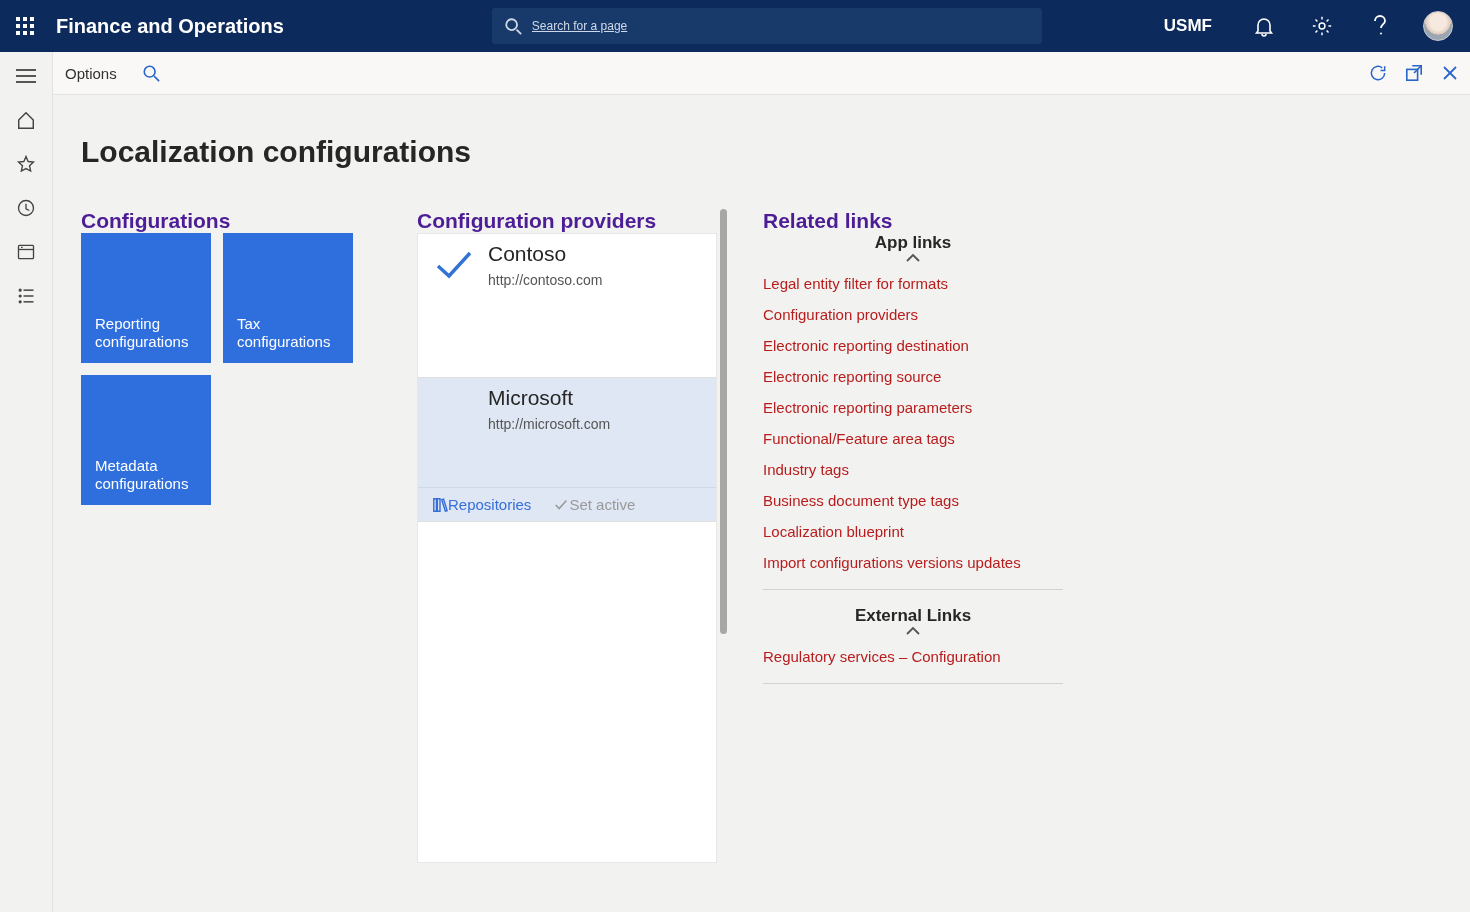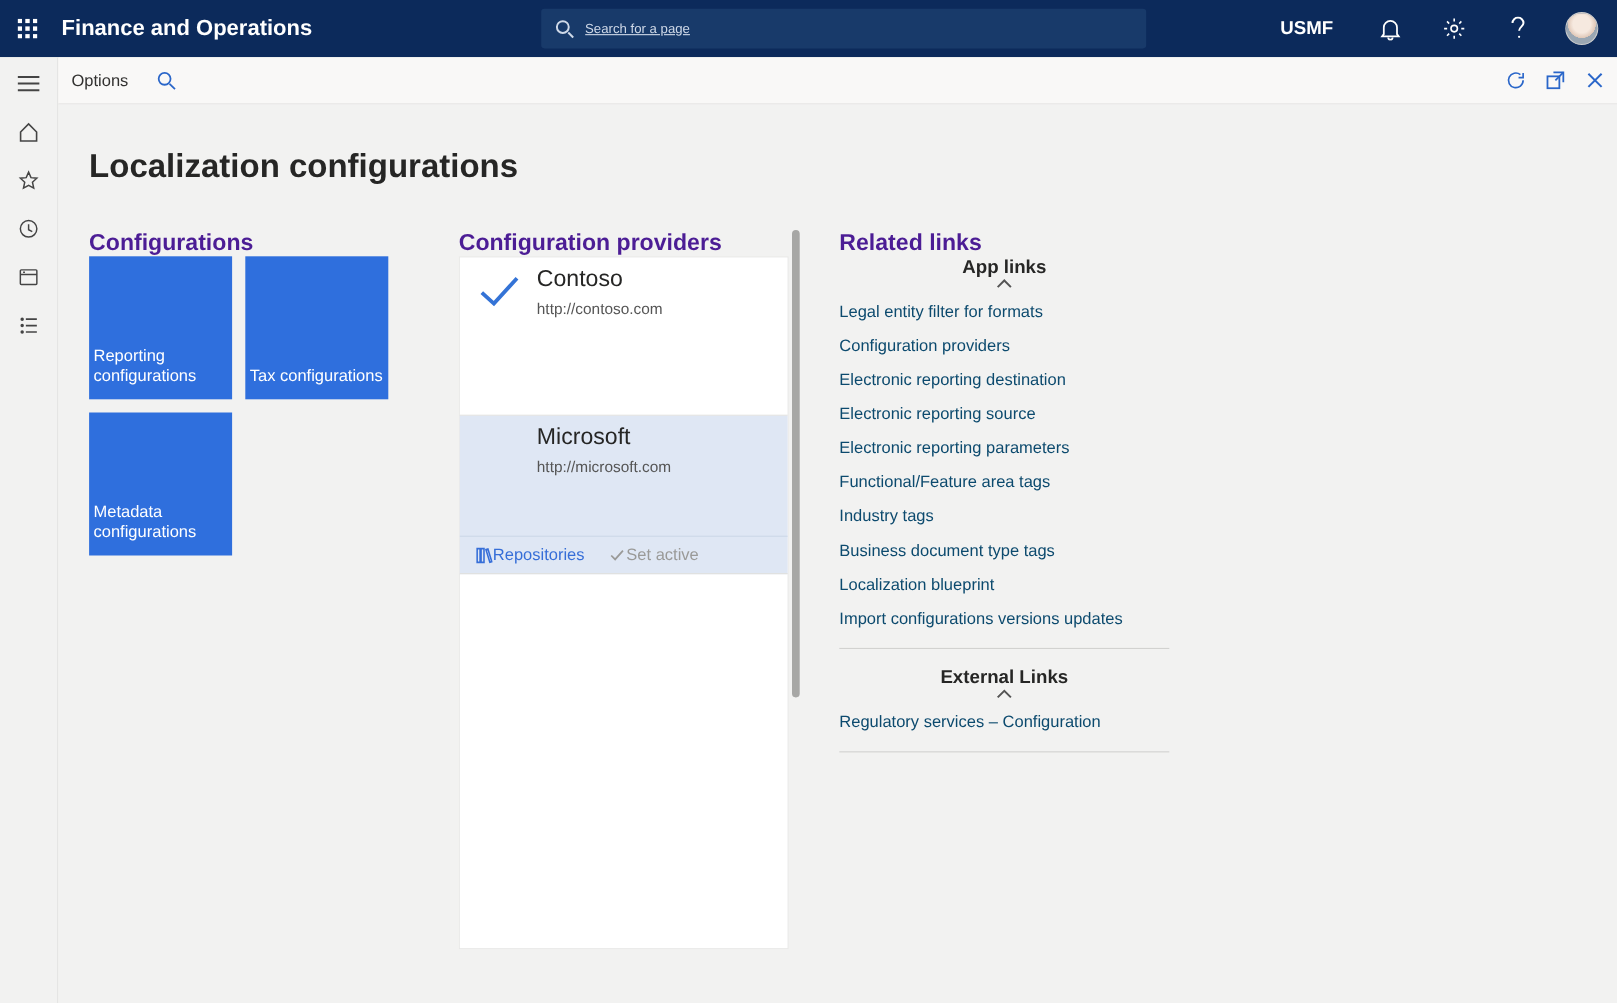--- a/index.html
+++ b/index.html
@@ -52,21 +52,21 @@
     }
     .page-title { font-size:30px; font-weight:600; color:#262625; margin-bottom:40px; }
     .columns { display:flex; gap:46px; }
     .col-header { font-size:21px; font-weight:700; color:#4c1d95; }
 
     
     .config-col { width:290px; }
     .tiles-wrap { display:flex; flex-wrap:wrap; gap:12px; }
     .tile {
       width:130px; height:130px; background:#2f6fdd; color:#fff;
-      display:flex; align-items:flex-end; padding:12px 4px; cursor:pointer;
+      display:flex; align-items:flex-end; padding:12px 14px; cursor:pointer;
     }
     .tile-label { font-size:15px; font-weight:500; line-height:1.2; }
 
     
     .providers-col { width:300px; position:relative; }
     .providers-list {
       border:1px solid #e7e7e5; background:#fff; height:630px;
       display:flex; flex-direction:column; position:relative;
     }
     .prov-card { padding:8px 22px 22px 14px; display:flex; gap:12px; border-bottom:1px solid #e0e0de; position:relative; cursor:pointer; }
@@ -86,21 +86,21 @@
       position:absolute; top:0; right:-10px; width:7px; height:65%;
       background:#a7a7a5; border-radius:4px;
     }
 
     
     .links-col { width:300px; }
     .link-section { border-bottom:1px solid #d2d2d0; padding-bottom:18px; margin-bottom:16px; }
     .link-section-head { display:flex; justify-content:space-between; align-items:center; margin-bottom:12px; cursor:pointer;flex-direction:column; }
     .link-section-title { font-size:17px; font-weight:600; color:#262625; }
     .link-list { display:flex; flex-direction:column; gap:14px; }
-    .link-item { font-size:15px; color:#0c4a6e; cursor:pointer; }
+    .link-item { font-size:15px; color:#b91c1c; cursor:pointer; }
 
     .icon-svg { display:block; }
   </style>
 </head>
 <body>
 
 <div class="topbar">
   <div class="waffle">
     <svg class="icon-svg" width="18" height="18" viewBox="0 0 18 18">
       <g fill="#fff">

